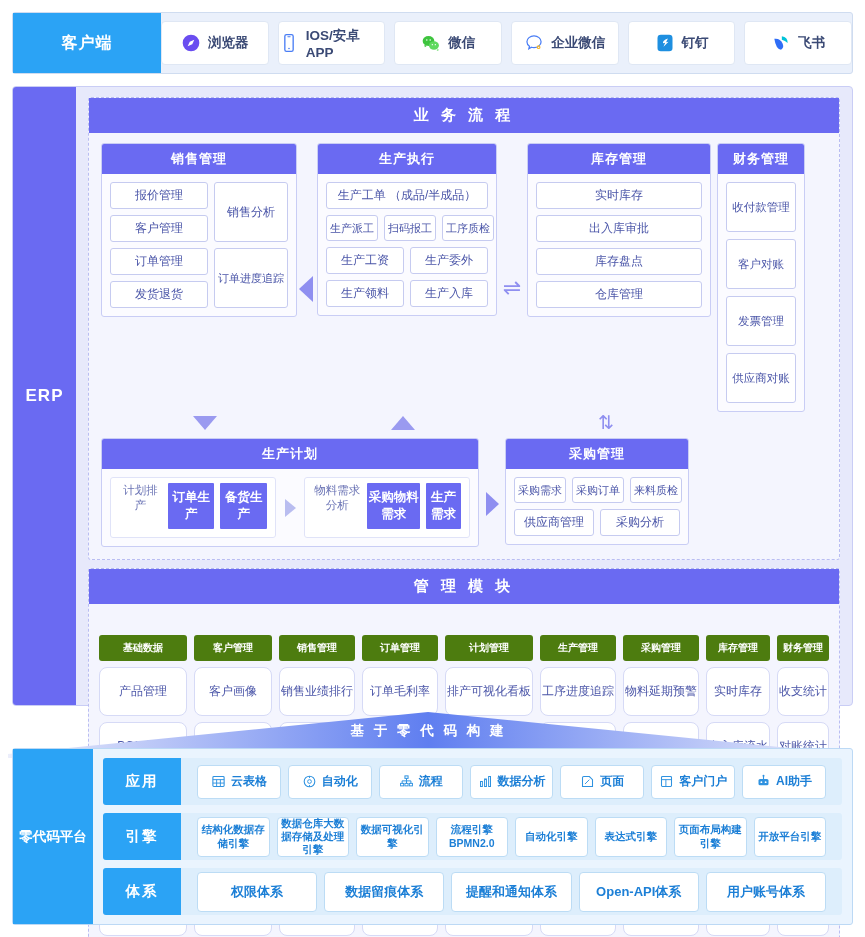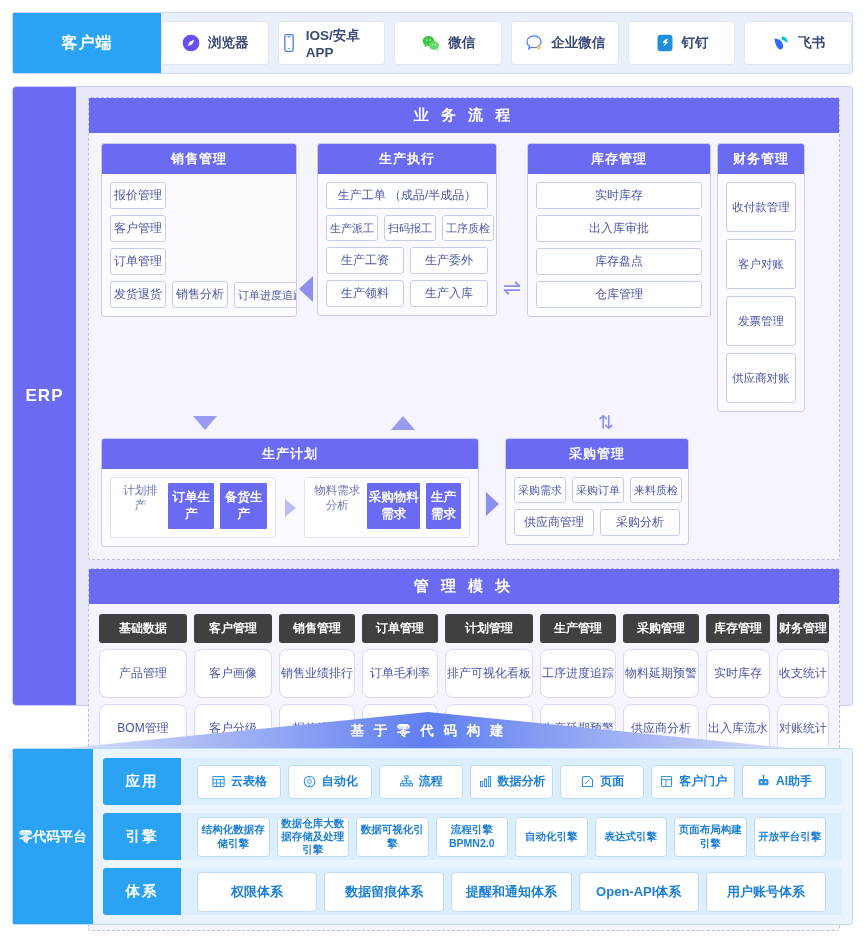--- a/index.html
+++ b/index.html
@@ -71,21 +71,21 @@
     min-height:26px; padding:4px 3px; white-space:nowrap;
   }
   .cell.sm { font-size:11px; }
   .cellrow { display:flex; gap:6px; }
   .cellrow > .cell { flex:1; }
 
   
   .sales { width:196px; }
   .sales-body { flex-direction:row; gap:6px; }
   .sales-col-a { display:flex; flex-direction:column; gap:6px; flex:1.32; }
-  .sales-col-b { display:flex; flex-direction:row; gap:6px; flex:1;align-items:flex-end; }
+  .sales-col-b { display:flex; flex-direction:column; gap:6px; flex:1; }
   .sales-col-b .cell { flex:1; }
 
   .arrow-left {
     width:18px; align-self:center; margin-top:22px;
     display:flex; align-items:center; justify-content:center;
   }
   .tri-left { width:0;height:0;border-top:13px solid transparent;border-bottom:13px solid transparent;border-right:14px solid #8f8ff0; }
 
   
   .prod { width:180px; margin-left:2px; }
@@ -127,22 +127,22 @@
   .arrow-right-big { width:26px; align-self:center; margin-top:22px; display:flex; align-items:center; justify-content:center; }
   .tri-right { width:0;height:0;border-top:12px solid transparent;border-bottom:12px solid transparent;border-left:13px solid #8f8ff0; }
 
   .purch { width:184px; }
 
   
   .mm-panel { background:#f4f5fe; border:1px dashed #b9bdf2; border-radius:3px; }
   .mm-grid { padding:10px 10px 12px; display:flex; gap:7px; }
   .mm-col { flex:1; display:flex; flex-direction:column; gap:6px; }
   .mm-head {
-    background:#404040; color:#fff; border-radius:3px; text-align:center;
-    font-size:12px; font-weight:bold; padding:6px 0;
+    background:#4d7c0f; color:#fff; border-radius:3px; text-align:center;
+    font-size:10px; font-weight:bold; padding:6px 0;margin-top:21px;
   }
   .mm-cell {
     background:#fff; border:1px solid #d6daf6; border-radius:8px;
     color:#4a55a8; font-size:12px; text-align:center; padding:15px 1px;
     white-space:nowrap; overflow:hidden;
   }
 
   
   .bridge { position:absolute; left:8px; top:706px; width:841px; height:52px; }
   .bridge svg { display:block; }

